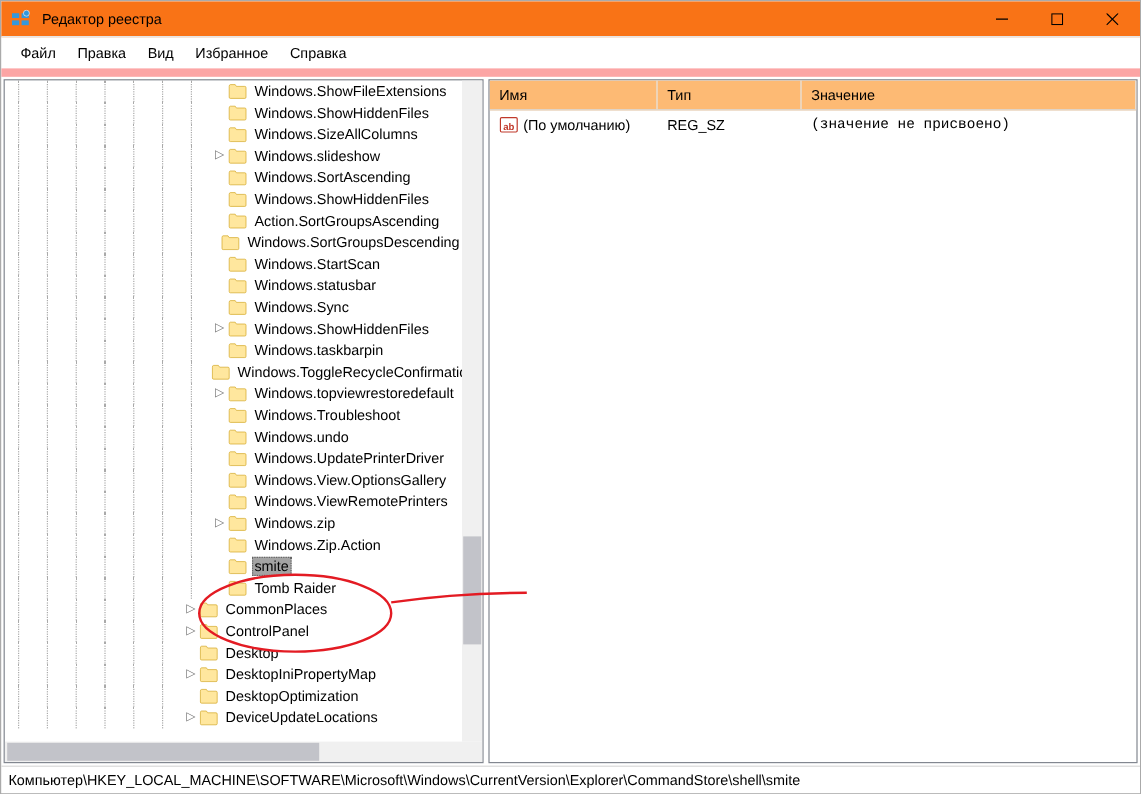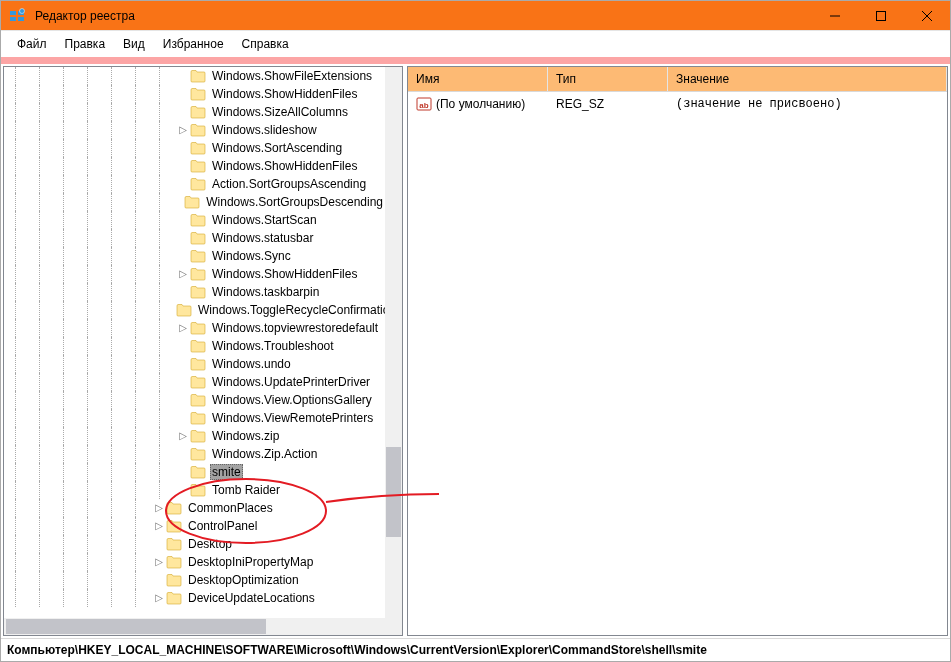--- a/index.html
+++ b/index.html
@@ -147,21 +147,20 @@
     align-items: center;
     justify-content: center;
     flex-shrink: 0;
   }
   .statusbar {
     padding: 4px 6px;
     border-top: 1px solid #d9d9d9;
     font-size: 12px;
     white-space: nowrap;
     overflow: hidden;
-    font-weight: bold;
   }
   .vscroll {
     position: absolute;
     right: 0; top: 0; bottom: 17px;
     width: 17px;
     background: #f0f0f0;
   }
   .vscroll .thumb {
     position: absolute;
     left: 1px; right: 1px;

